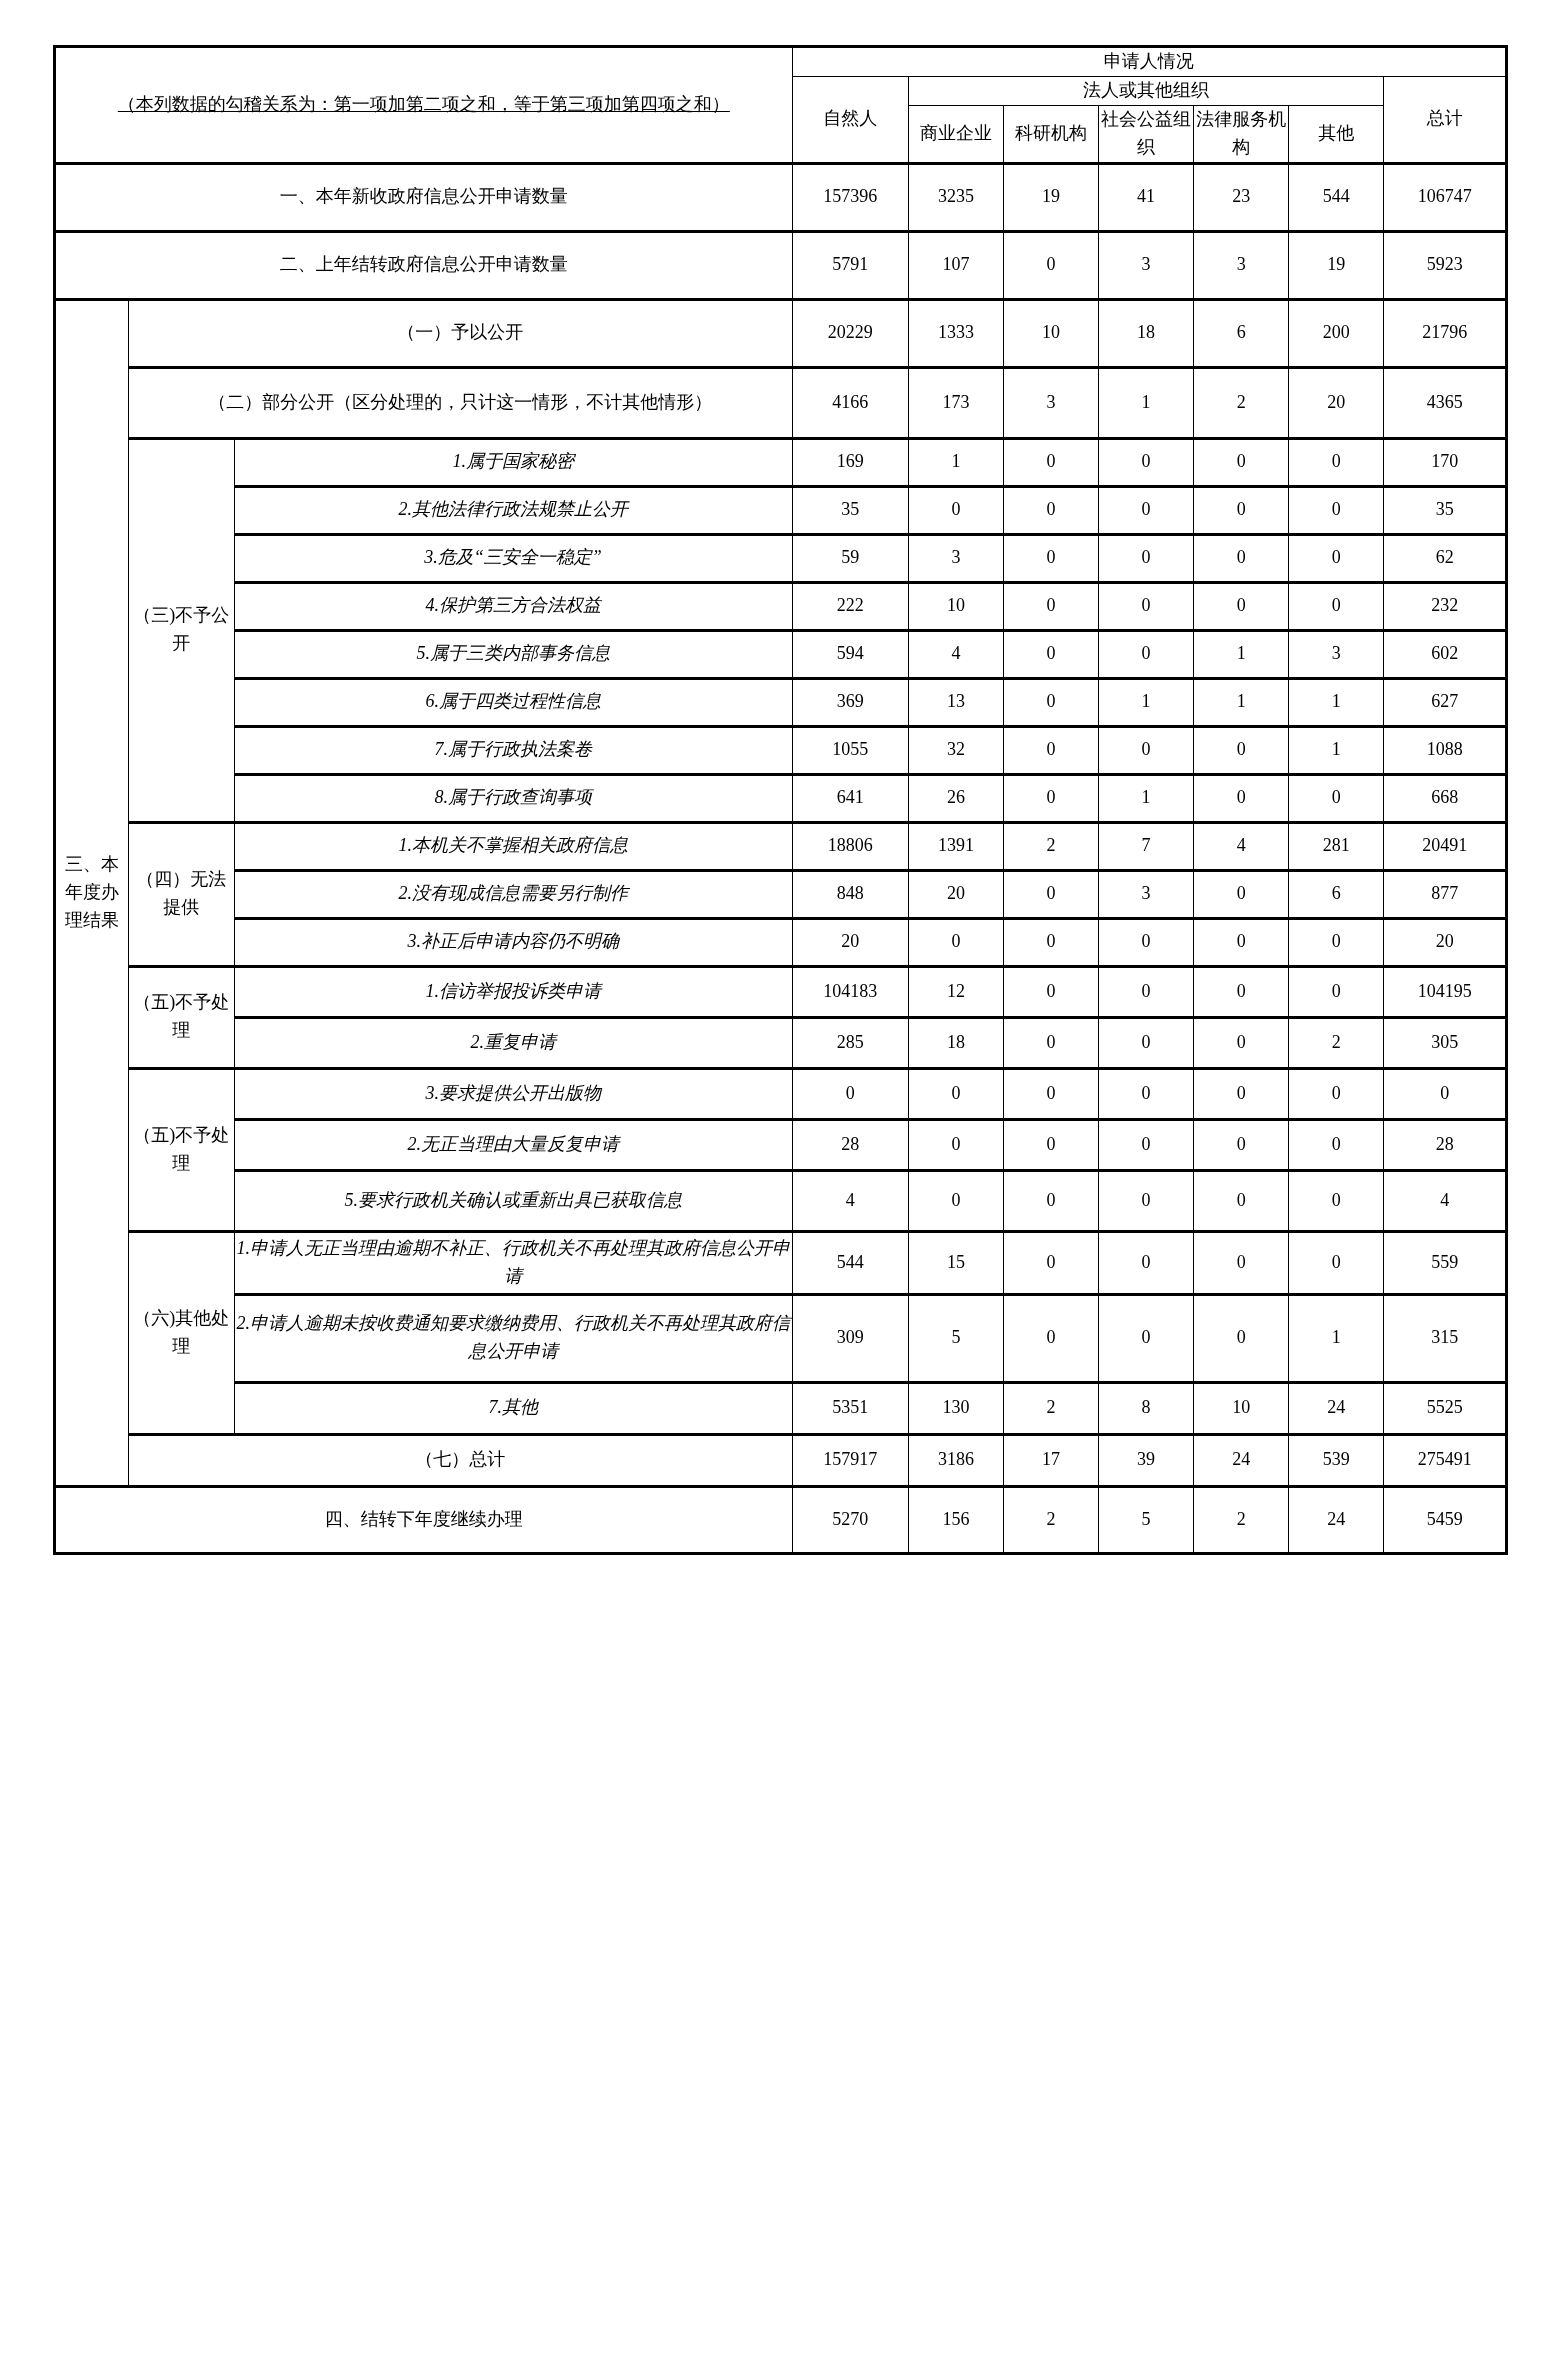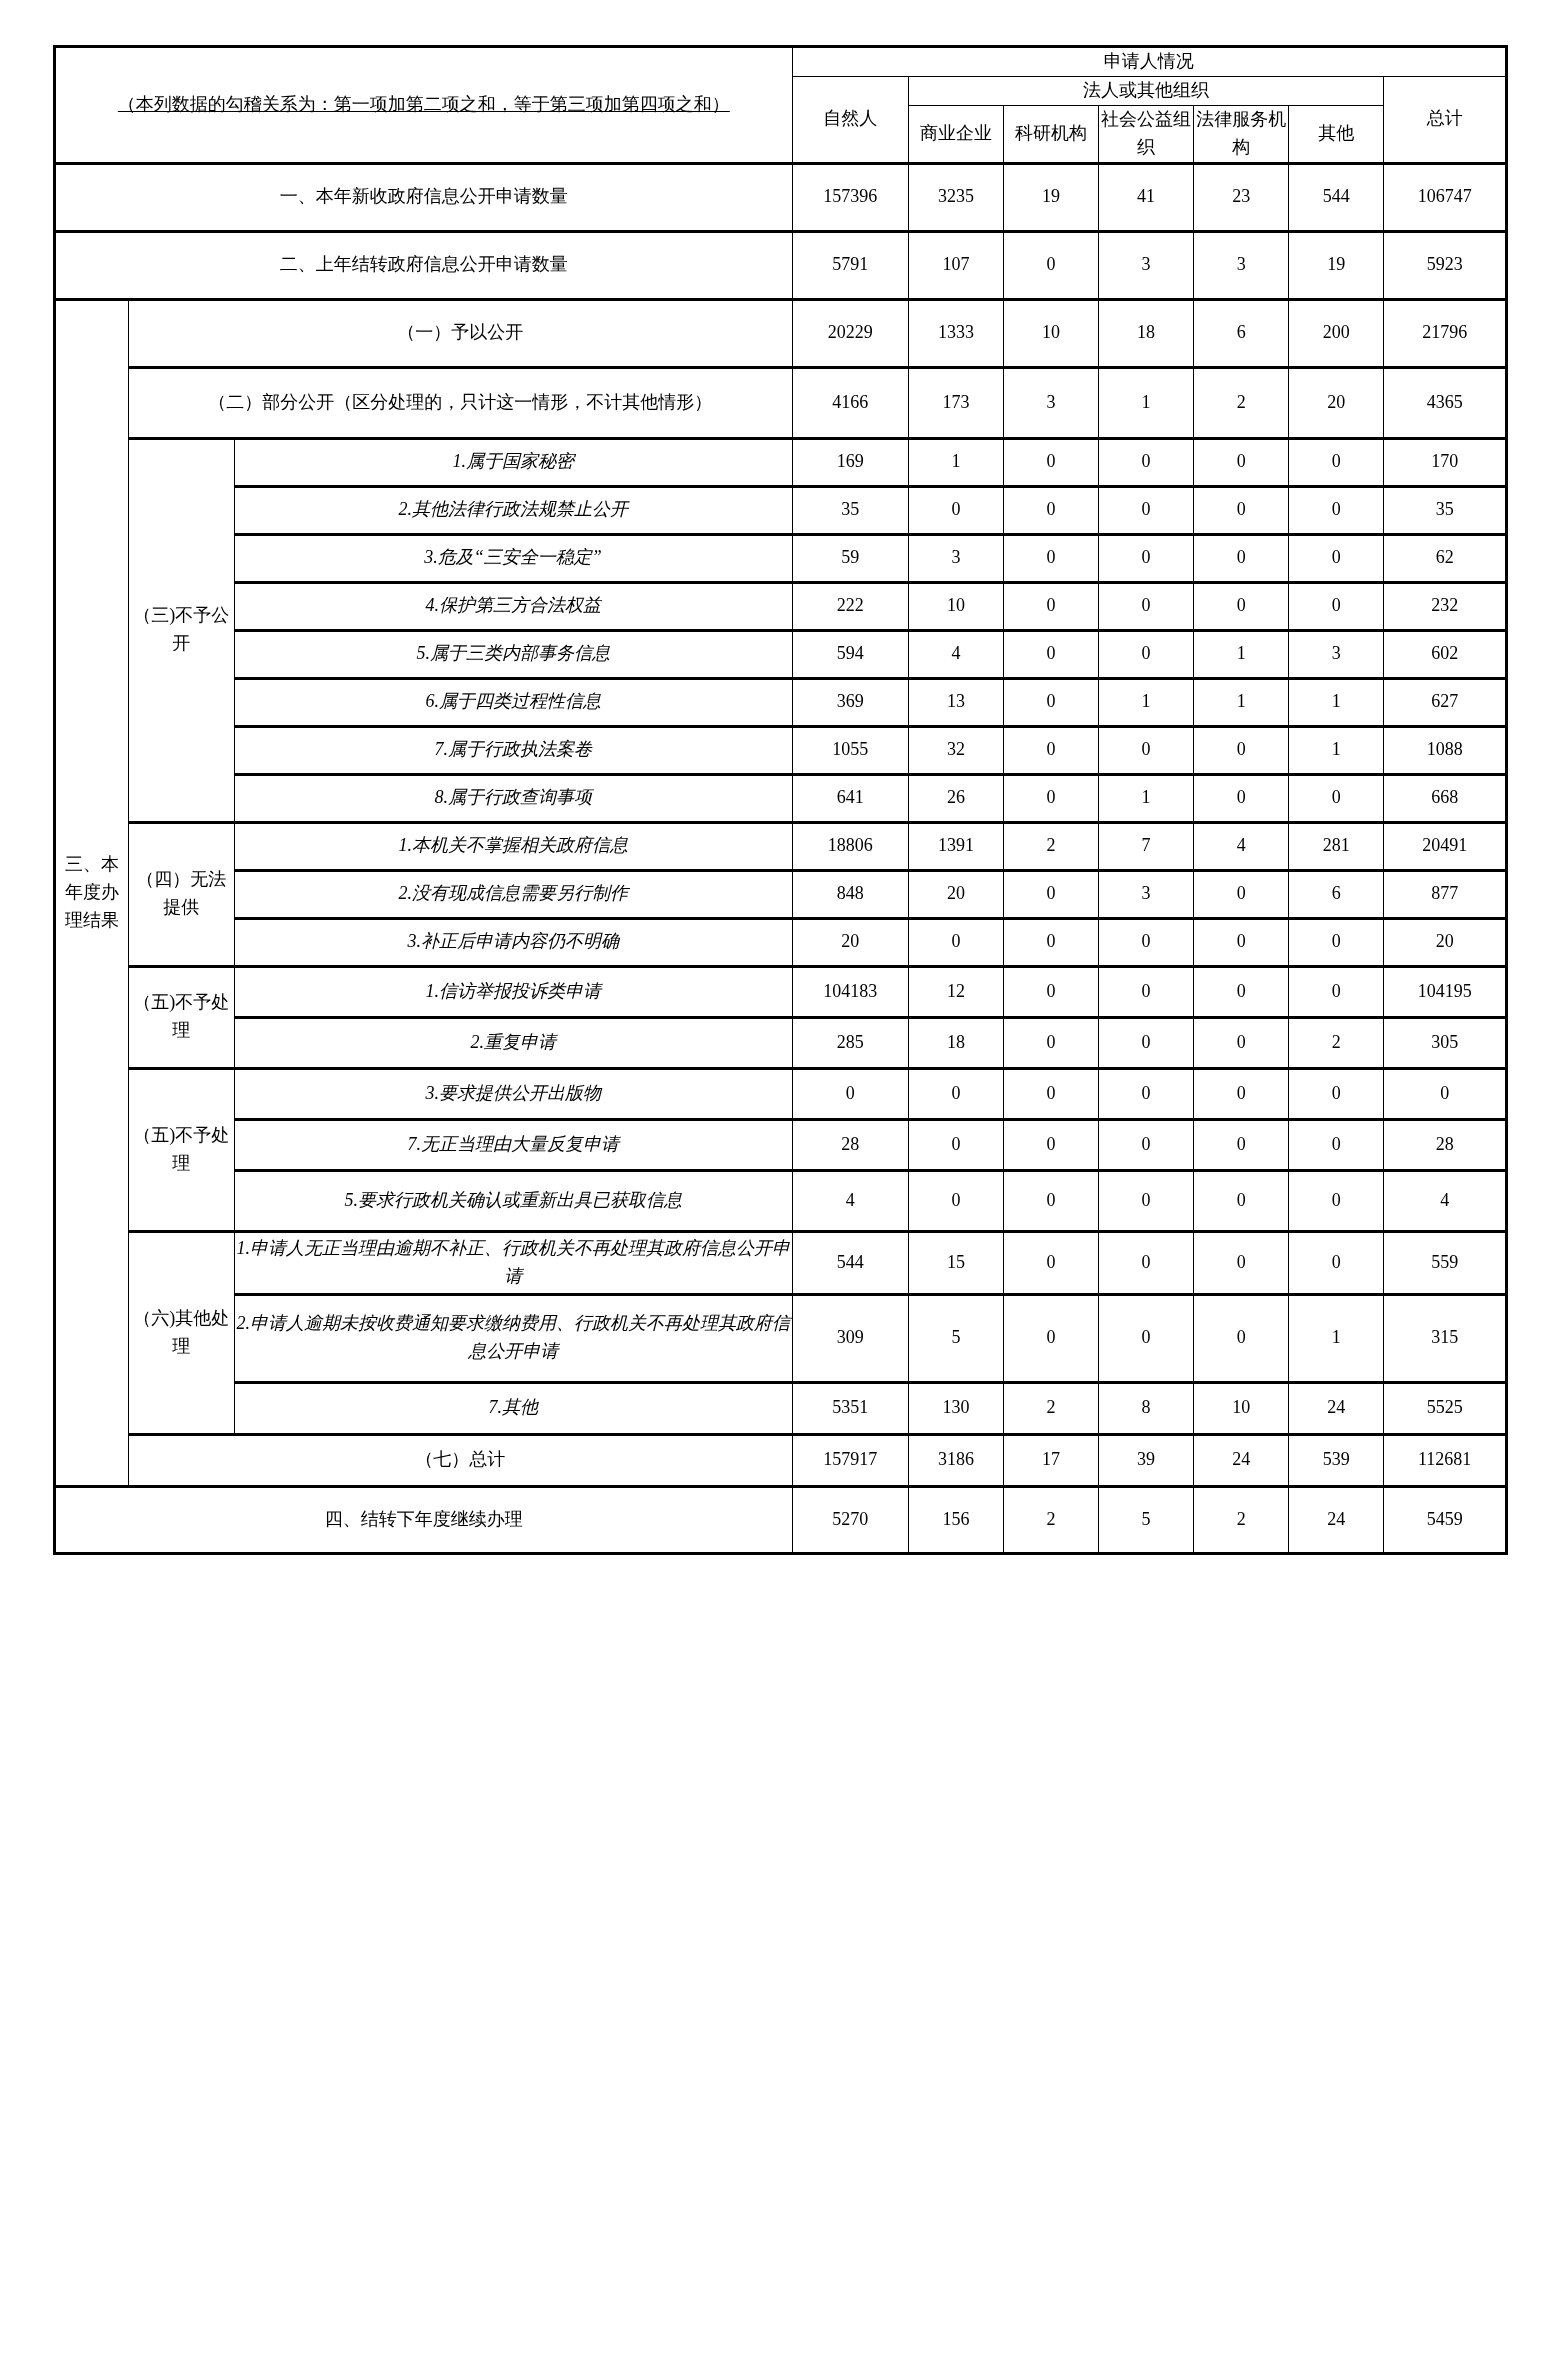--- a/index.html
+++ b/index.html
@@ -326,21 +326,21 @@
     <td class="num bt-thick">0</td>
     <td class="num bt-thick">0</td>
     <td class="num bt-thick">0</td>
     <td class="num bt-thick">0</td>
     <td class="num bt-thick">0</td>
     <td class="num bt-thick">0</td>
     <td class="num bt-thick br-thick">0</td>
   </tr>
 
   <tr style="height:51px">
-    <td class="rowlabel-indent bt-thick">7.无正当理由大量反复申请</td>
+    <td class="rowlabel-indent bt-thick">2.无正当理由大量反复申请</td>
     <td class="num bt-thick">28</td>
     <td class="num bt-thick">0</td>
     <td class="num bt-thick">0</td>
     <td class="num bt-thick">0</td>
     <td class="num bt-thick">0</td>
     <td class="num bt-thick">0</td>
     <td class="num bt-thick br-thick">28</td>
   </tr>
 
   <tr style="height:61px">
@@ -389,21 +389,21 @@
   </tr>
 
   <tr style="height:52px">
     <td class="rowlabel bt-thick" colspan="2">（七）总计</td>
     <td class="num bt-thick">157917</td>
     <td class="num bt-thick">3186</td>
     <td class="num bt-thick">17</td>
     <td class="num bt-thick">39</td>
     <td class="num bt-thick">24</td>
     <td class="num bt-thick">539</td>
-    <td class="num bt-thick br-thick">112681</td>
+    <td class="num bt-thick br-thick">275491</td>
   </tr>
 
   <tr style="height:67px">
     <td class="rowlabel bt-thick bb-thick bl-thick" colspan="3">四、结转下年度继续办理</td>
     <td class="num bt-thick bb-thick">5270</td>
     <td class="num bt-thick bb-thick">156</td>
     <td class="num bt-thick bb-thick">2</td>
     <td class="num bt-thick bb-thick">5</td>
     <td class="num bt-thick bb-thick">2</td>
     <td class="num bt-thick bb-thick">24</td>

